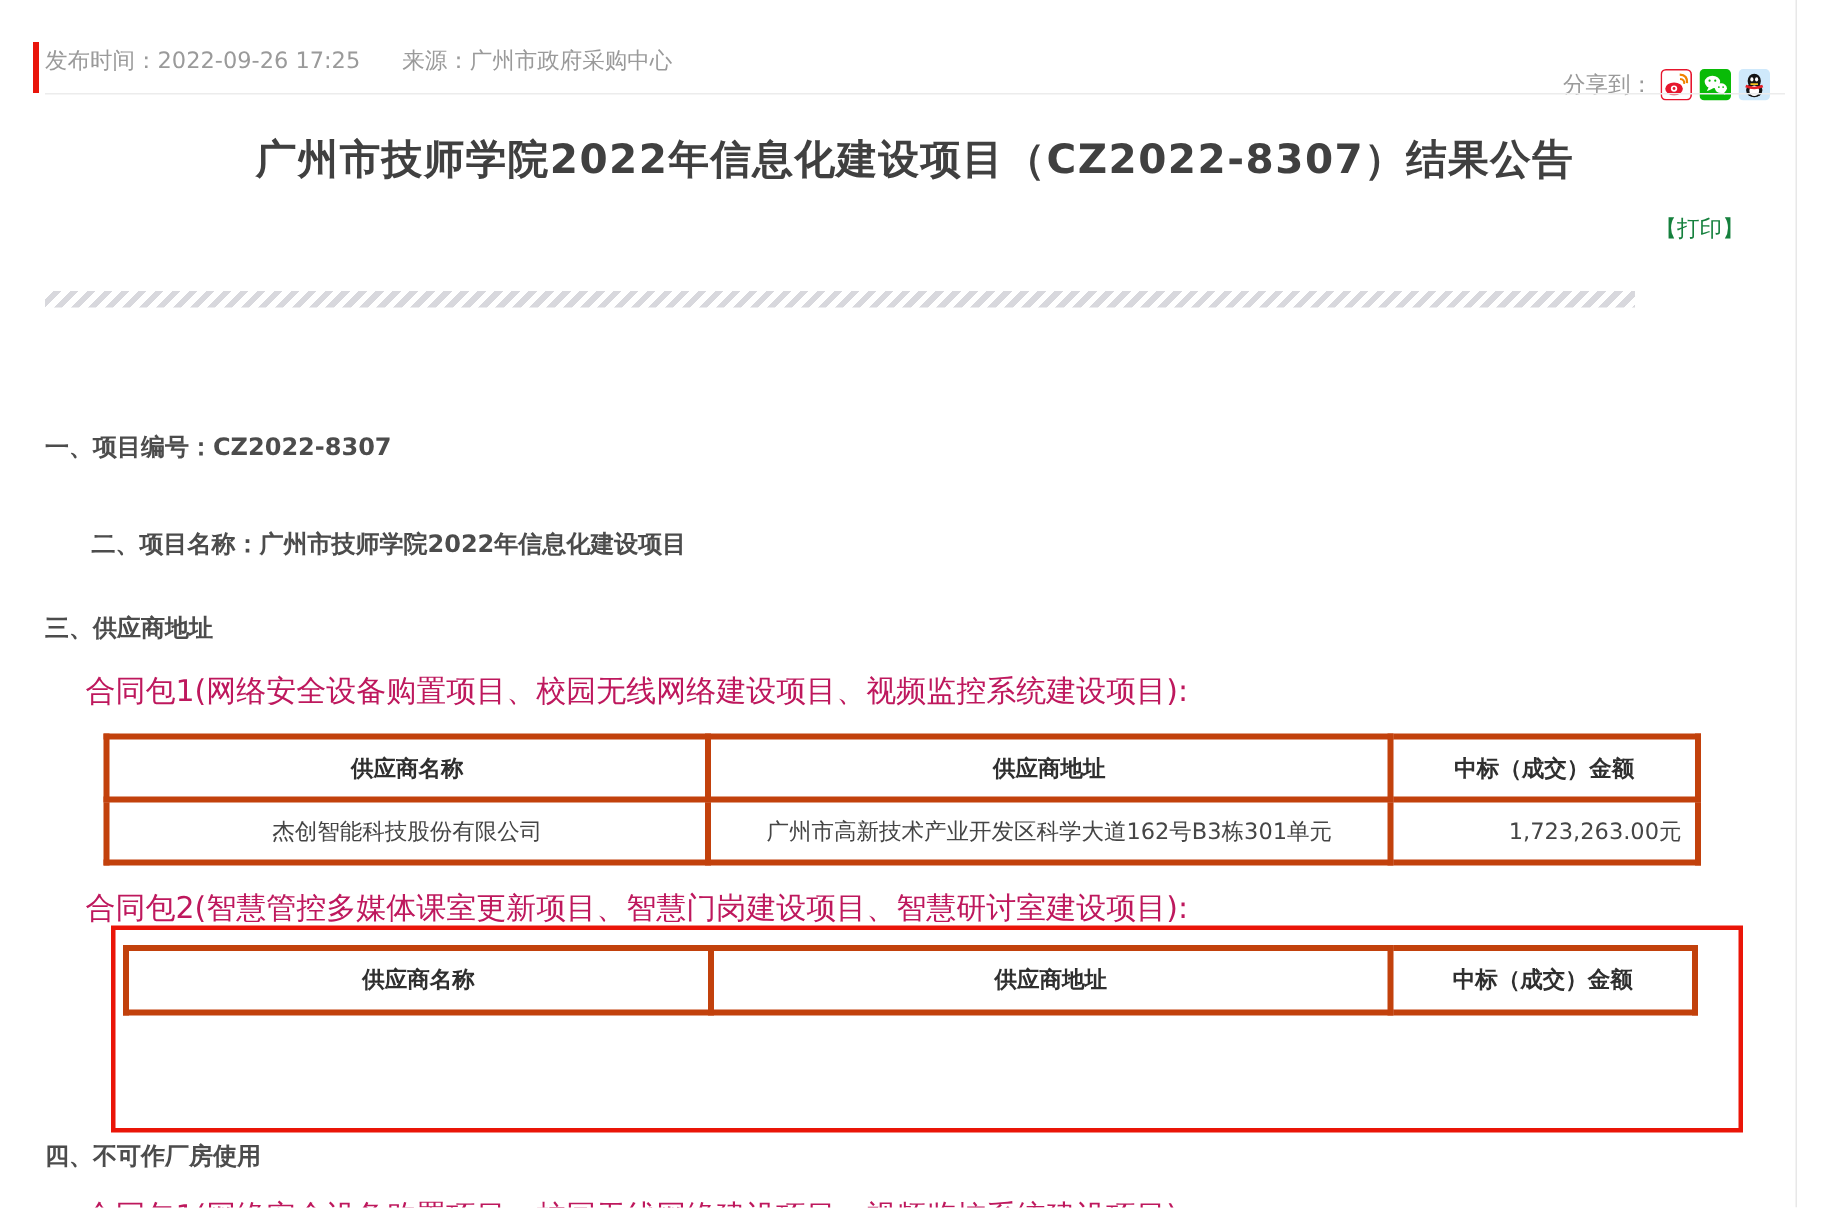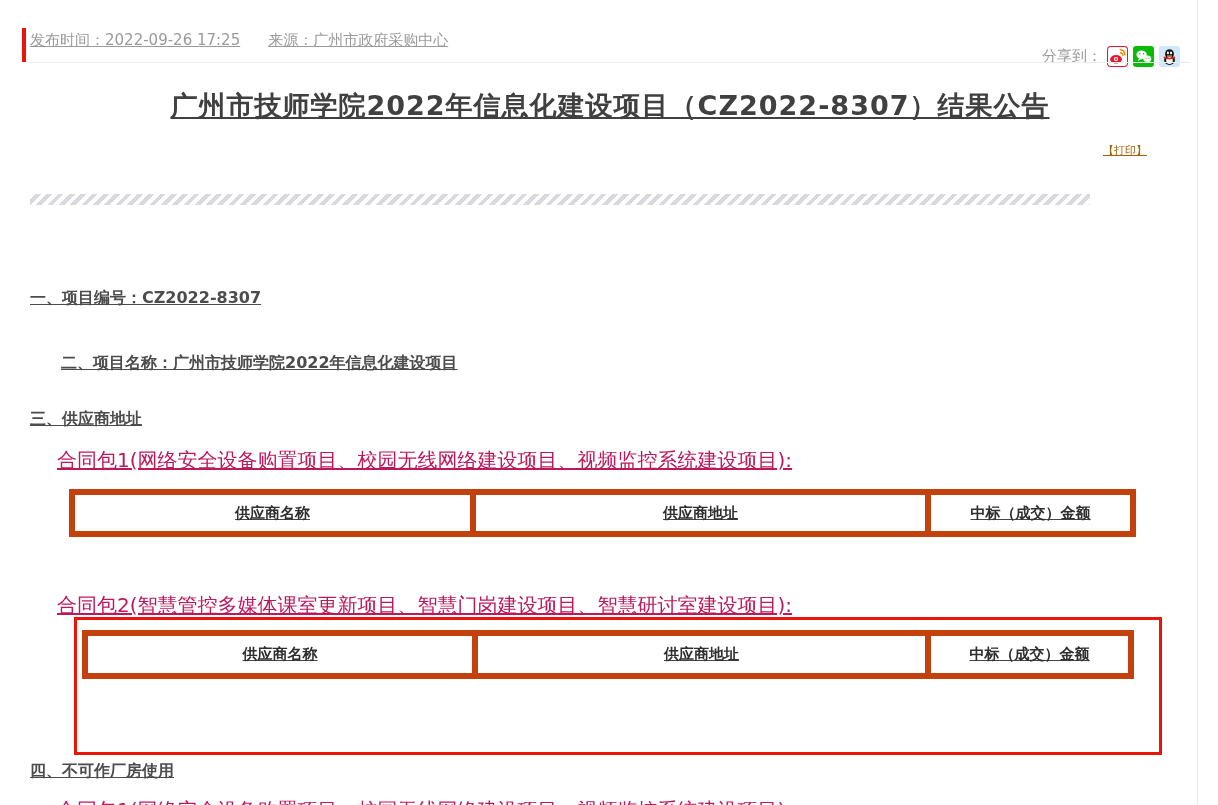--- a/index.html
+++ b/index.html
@@ -2,50 +2,50 @@
 <html><head>
 <meta charset="utf-8">
 <style>
   * { margin:0; padding:0; box-sizing:border-box; }
   html,body { width:1218px; height:805px; }
   body {
     position:relative; overflow:hidden; background:#ffffff;
     font-family:"DejaVu Sans","Liberation Sans",sans-serif;
     color:#4c4c4c;
   }
-  .abs { position:absolute;text-decoration:underline; }
+  .abs { position:absolute; }
 
   
   .red-mark { left:22px; top:28px; width:4px; height:34px; background:#e9150b; }
   .meta-bar { left:30px; top:31px; font-size:15px; color:#9a9a9a; white-space:nowrap; }
   .meta-bar .src-label { margin-left:28px; }
   .share { left:1042px; top:46px; display:flex; align-items:center; font-size:15px; color:#9a9a9a; }
   .share .sicon { width:21px; height:21px; margin-left:5px; cursor:pointer; display:inline-block; }
   .share .sicon svg { width:21px; height:21px; display:block; }
   .meta-divider { left:30px; top:62px; width:1160px; height:1px; background:#ececec; }
   .right-divider { left:1197px; top:0; width:1px; height:805px; background:#e8e8e8; }
 
   
   .title { left:30px; top:88px; width:1160px; text-align:center;
            font-size:27px; font-weight:bold; color:#404040; letter-spacing:1px; }
-  .print-btn { left:1103px; top:143px; font-size:11px; color:#a16207; cursor:pointer; }
+  .print-btn { left:1103px; top:143px; font-size:15px; color:#15803d; cursor:pointer; }
 
   
   .hatch { left:30px; top:194px; width:1060px; height:11px;
     background:repeating-linear-gradient(135deg,#ffffff 0px,#ffffff 4px,#d8d8dd 4px,#d8d8dd 8px); }
 
   
   .sec { left:30px; font-size:16px; font-weight:bold; color:#4c4c4c; white-space:nowrap; }
   .sec1 { top:288px; } .sec2 { top:353px;margin-left:31px; } .sec3 { top:409px; } .sec4 { top:761px; }
   .pkg { left:57px; font-size:20px; color:#be185d; white-space:nowrap; }
   .pkg1 { top:447px; } .pkg2 { top:592px; } .pkg-bottom { top:797px; }
 
   
   table { border-collapse:collapse; table-layout:fixed; font-size:15px; color:#454545; }
-  th, td { border:6px solid #c2410c; text-align:center; vertical-align:middle; padding:2px 6px; }
+  th, td { border:4px solid #c2410c; text-align:center; vertical-align:middle; padding:2px 6px; }
   th { font-weight:bold; color:#2f2f2f; }
   .tbl1 { left:69px; top:489px; width:1061px; }
   .tbl1 th { height:42px; } .tbl1 td { height:42px; }
   .tbl2 { left:82px; top:630px; width:1046px; }
   .tbl2 th { height:43px; } .tbl2 td { height:75px; line-height:1.9; }
   td.amount { text-align:right; padding-right:9px; }
 
   
   .red-box { left:74px; top:617px; width:1088px; height:138px;
              border:3px solid #ea1508; background:transparent; pointer-events:none; }
@@ -117,20 +117,25 @@
       <col style="width:401px">
       <col style="width:455px">
       <col style="width:205px">
     </colgroup>
   <tbody>
       <tr>
     <th>供应商名称</th>
     <th>供应商地址</th>
     <th>中标（成交）金额</th>
   </tr>
+  <tr>
+    <td>杰创智能科技股份有限公司</td>
+    <td>广州市高新技术产业开发区科学大道162号B3栋301单元</td>
+    <td class="amount">1,723,263.00元</td>
+  </tr>
 </tbody>
   </table>
 
 <div class="abs pkg pkg2">合同包2(智慧管控多媒体课室更新项目、智慧门岗建设项目、智慧研讨室建设项目):</div>
 
 <table class="abs tbl2">
   <colgroup>
       <col style="width:390px">
       <col style="width:453px">
       <col style="width:203px">

